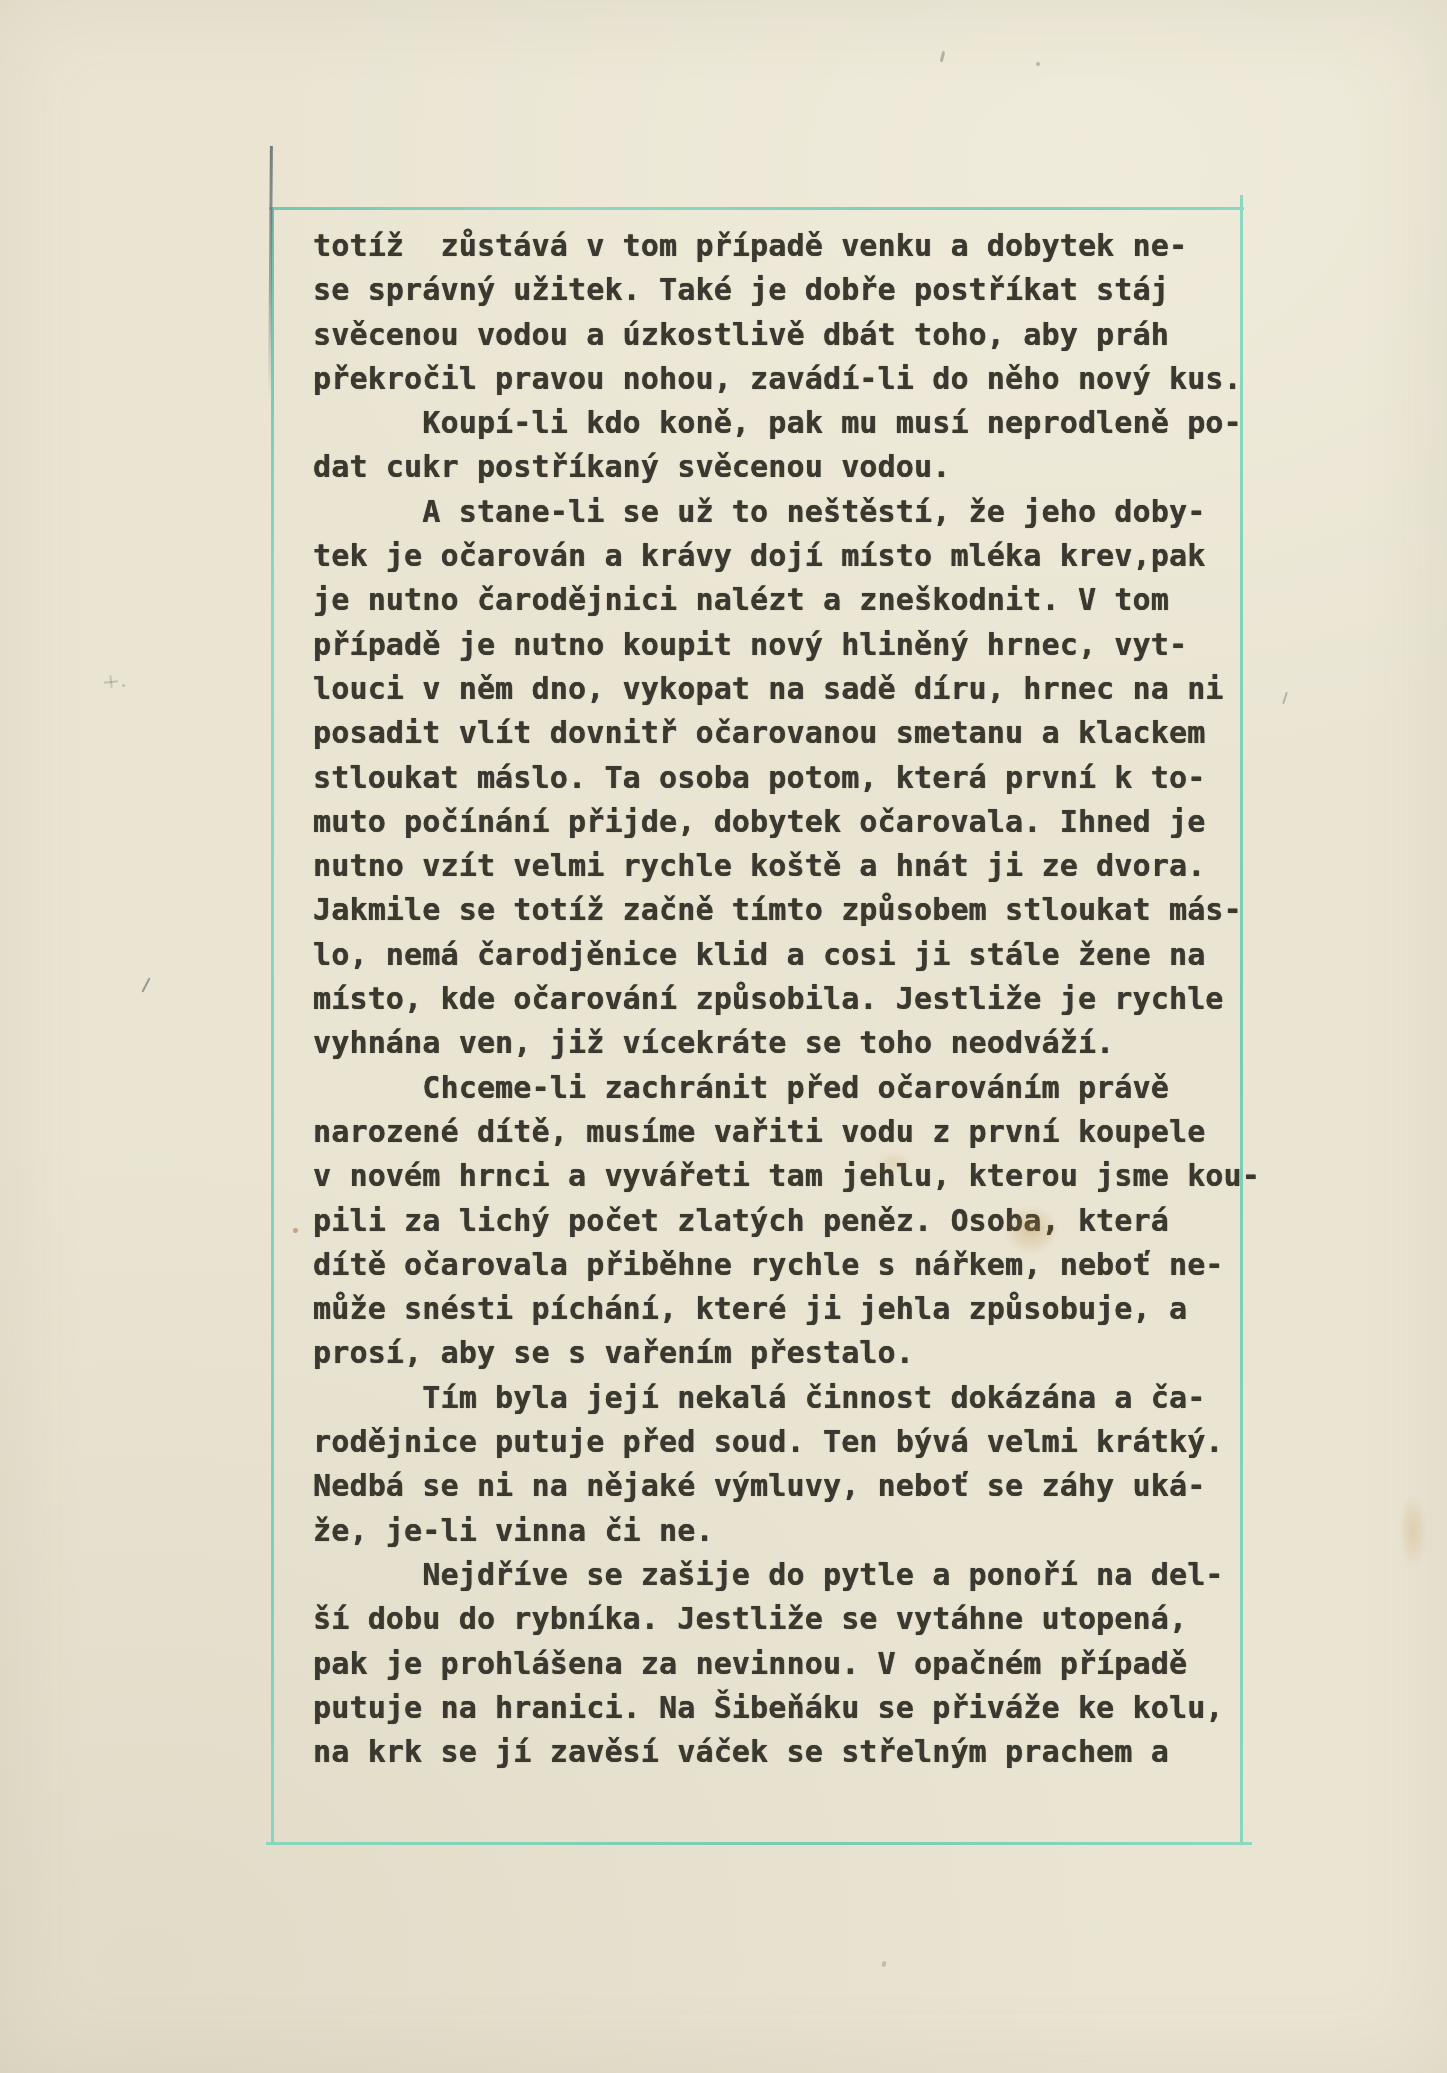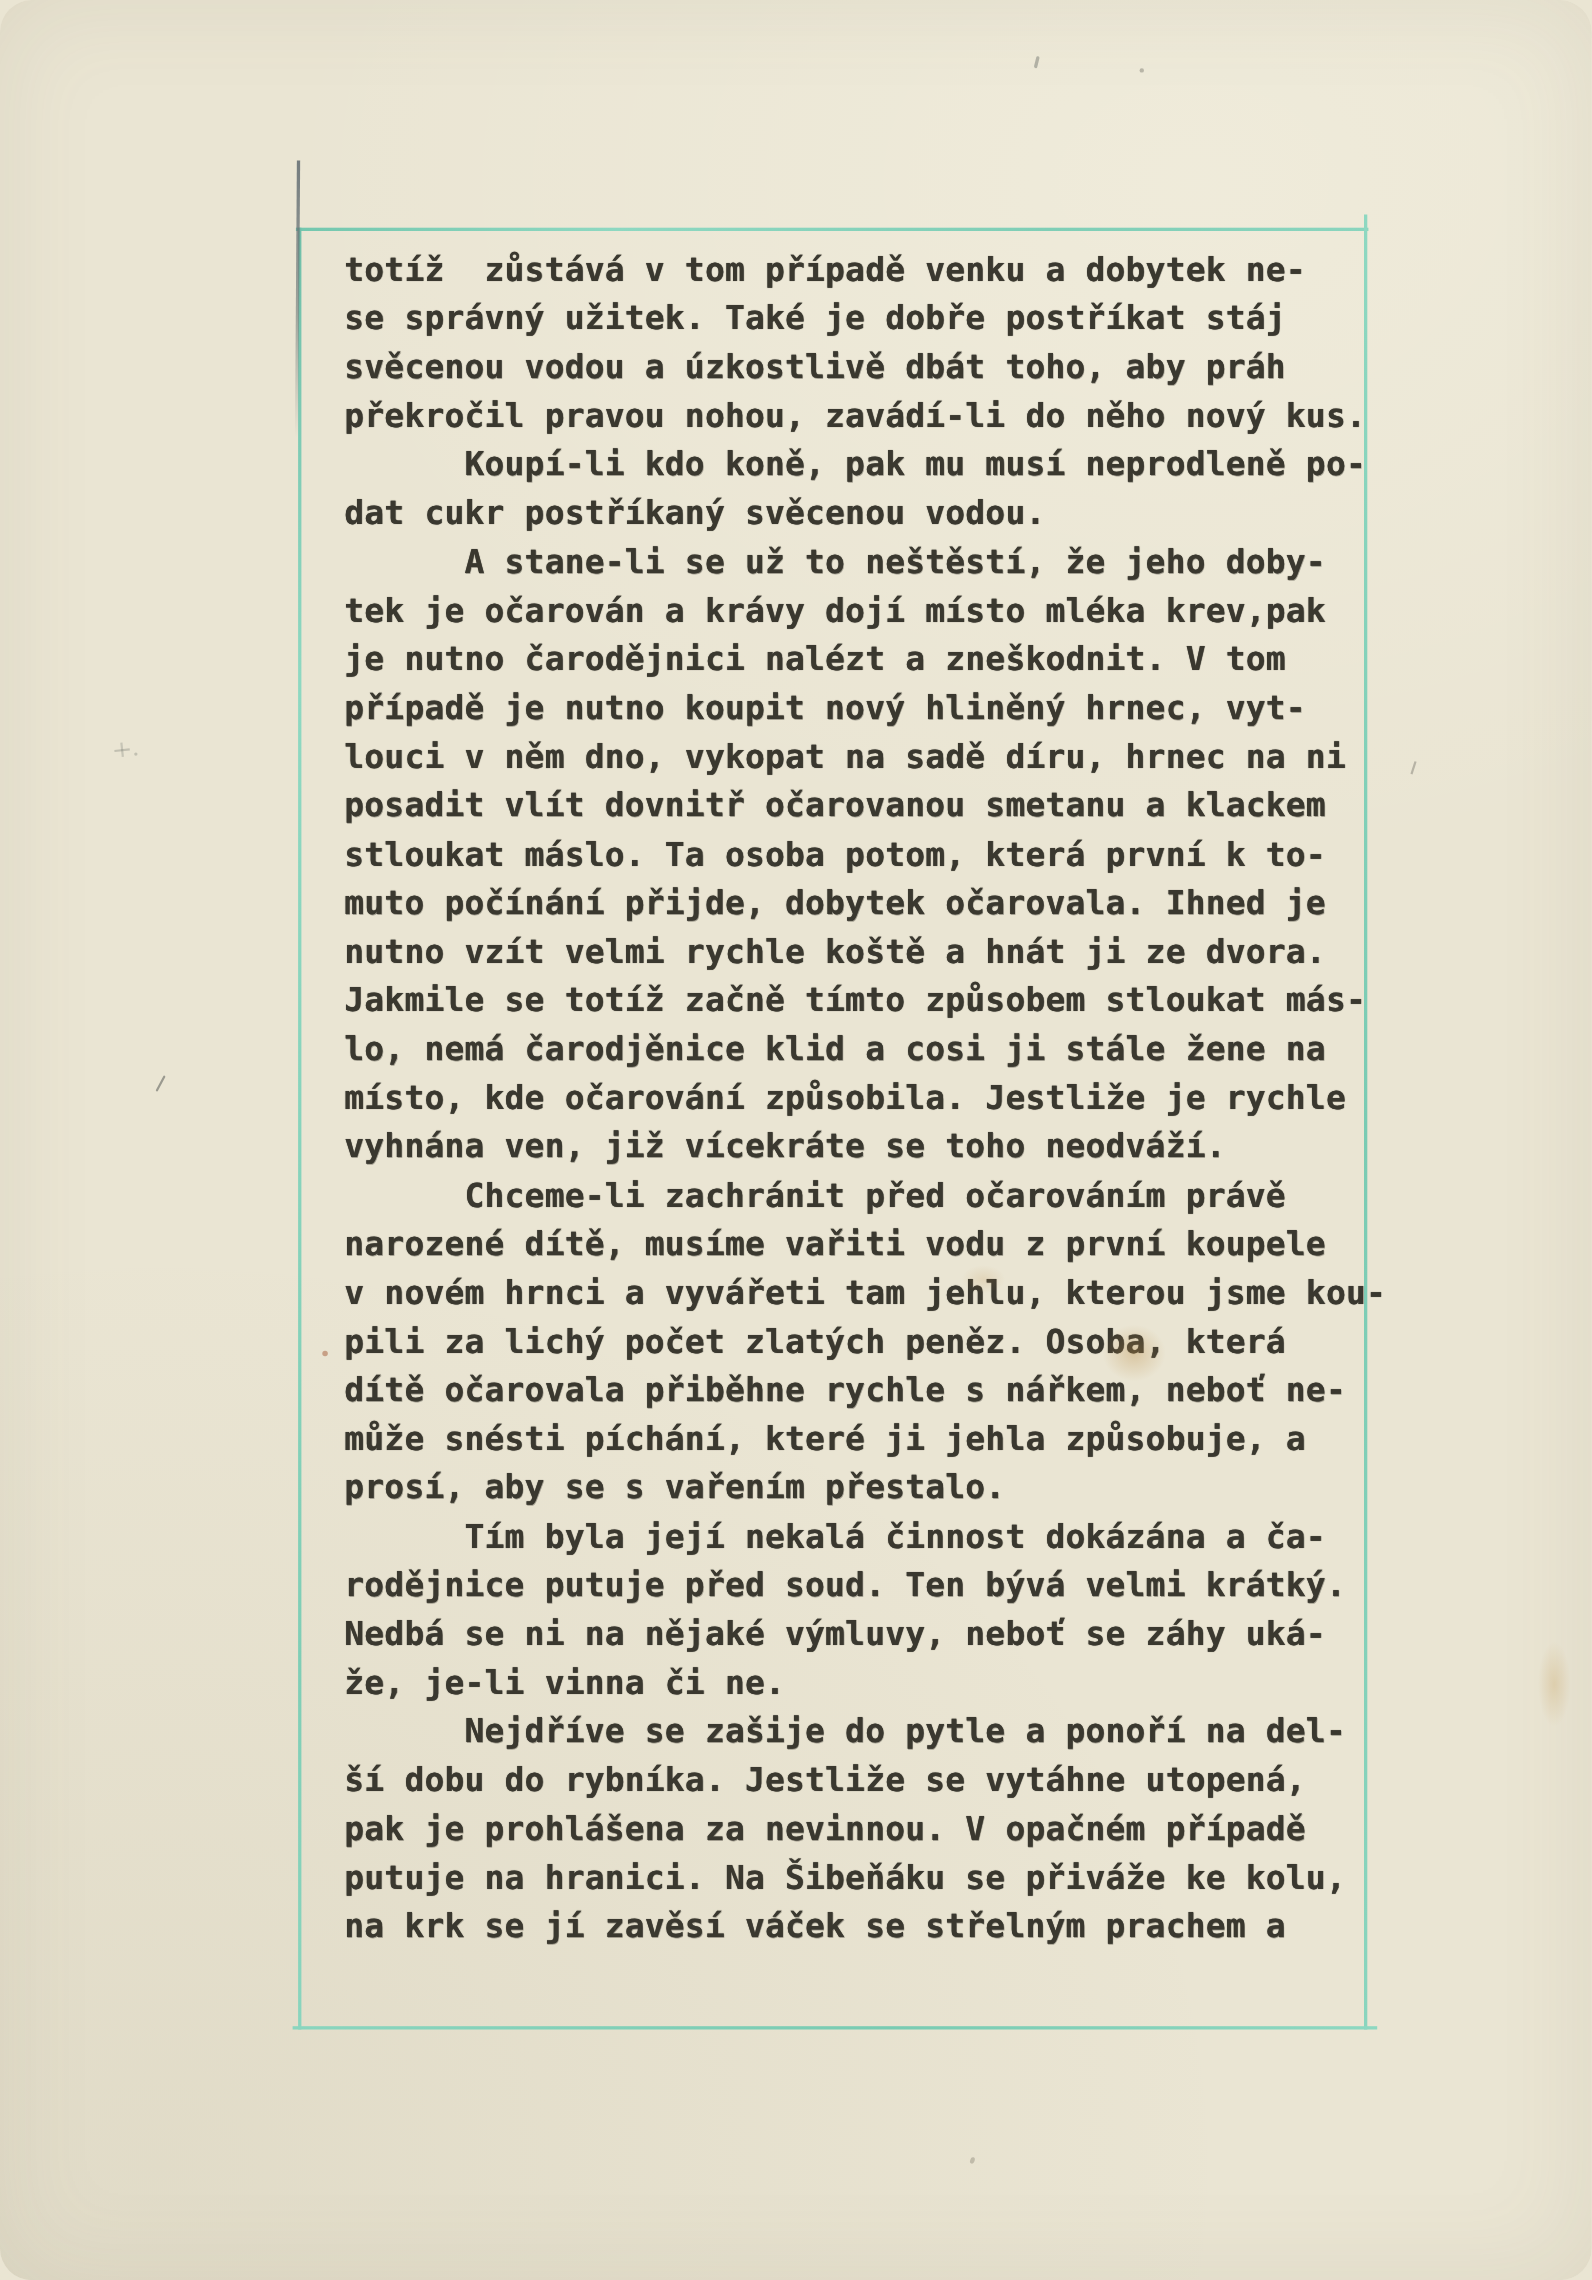--- a/index.html
+++ b/index.html
@@ -15,21 +15,20 @@
     position:relative;overflow:hidden;
     font-family:"DejaVu Sans Mono", monospace;
   }
   .page{
     position:absolute;inset:0;
     background:
       radial-gradient(ellipse 1200px 900px at 75% 8%, rgba(255,253,240,0.25), rgba(255,253,240,0) 70%),
       radial-gradient(ellipse 1400px 1200px at 10% 95%, rgba(120,108,70,0.08), rgba(120,108,70,0) 70%),
       var(--paper);
     box-shadow: inset 0 0 90px rgba(110,100,70,0.10);
-    border-radius: 29px;
   }
   
   .frame-line{position:absolute;background:var(--frame);}
   .frame-top{left:269px;top:207px;width:975px;height:3px;
     background:linear-gradient(90deg,#74c7ae,#8ed8c1 30%,#7fceb6 70%,#8ad5be);}
   .frame-bottom{left:266px;top:1842px;width:986px;height:3px;
     background:linear-gradient(90deg,#8ad5be,#79cbb2 55%,#8ed8c1);}
   .frame-left{left:271px;top:207px;width:3px;height:1638px;
     background:linear-gradient(#6fbfa9,#8ed8c1 25%,#7fceb6 80%,#8ad5be);}
   .frame-right{left:1240px;top:195px;width:3px;height:1650px;

